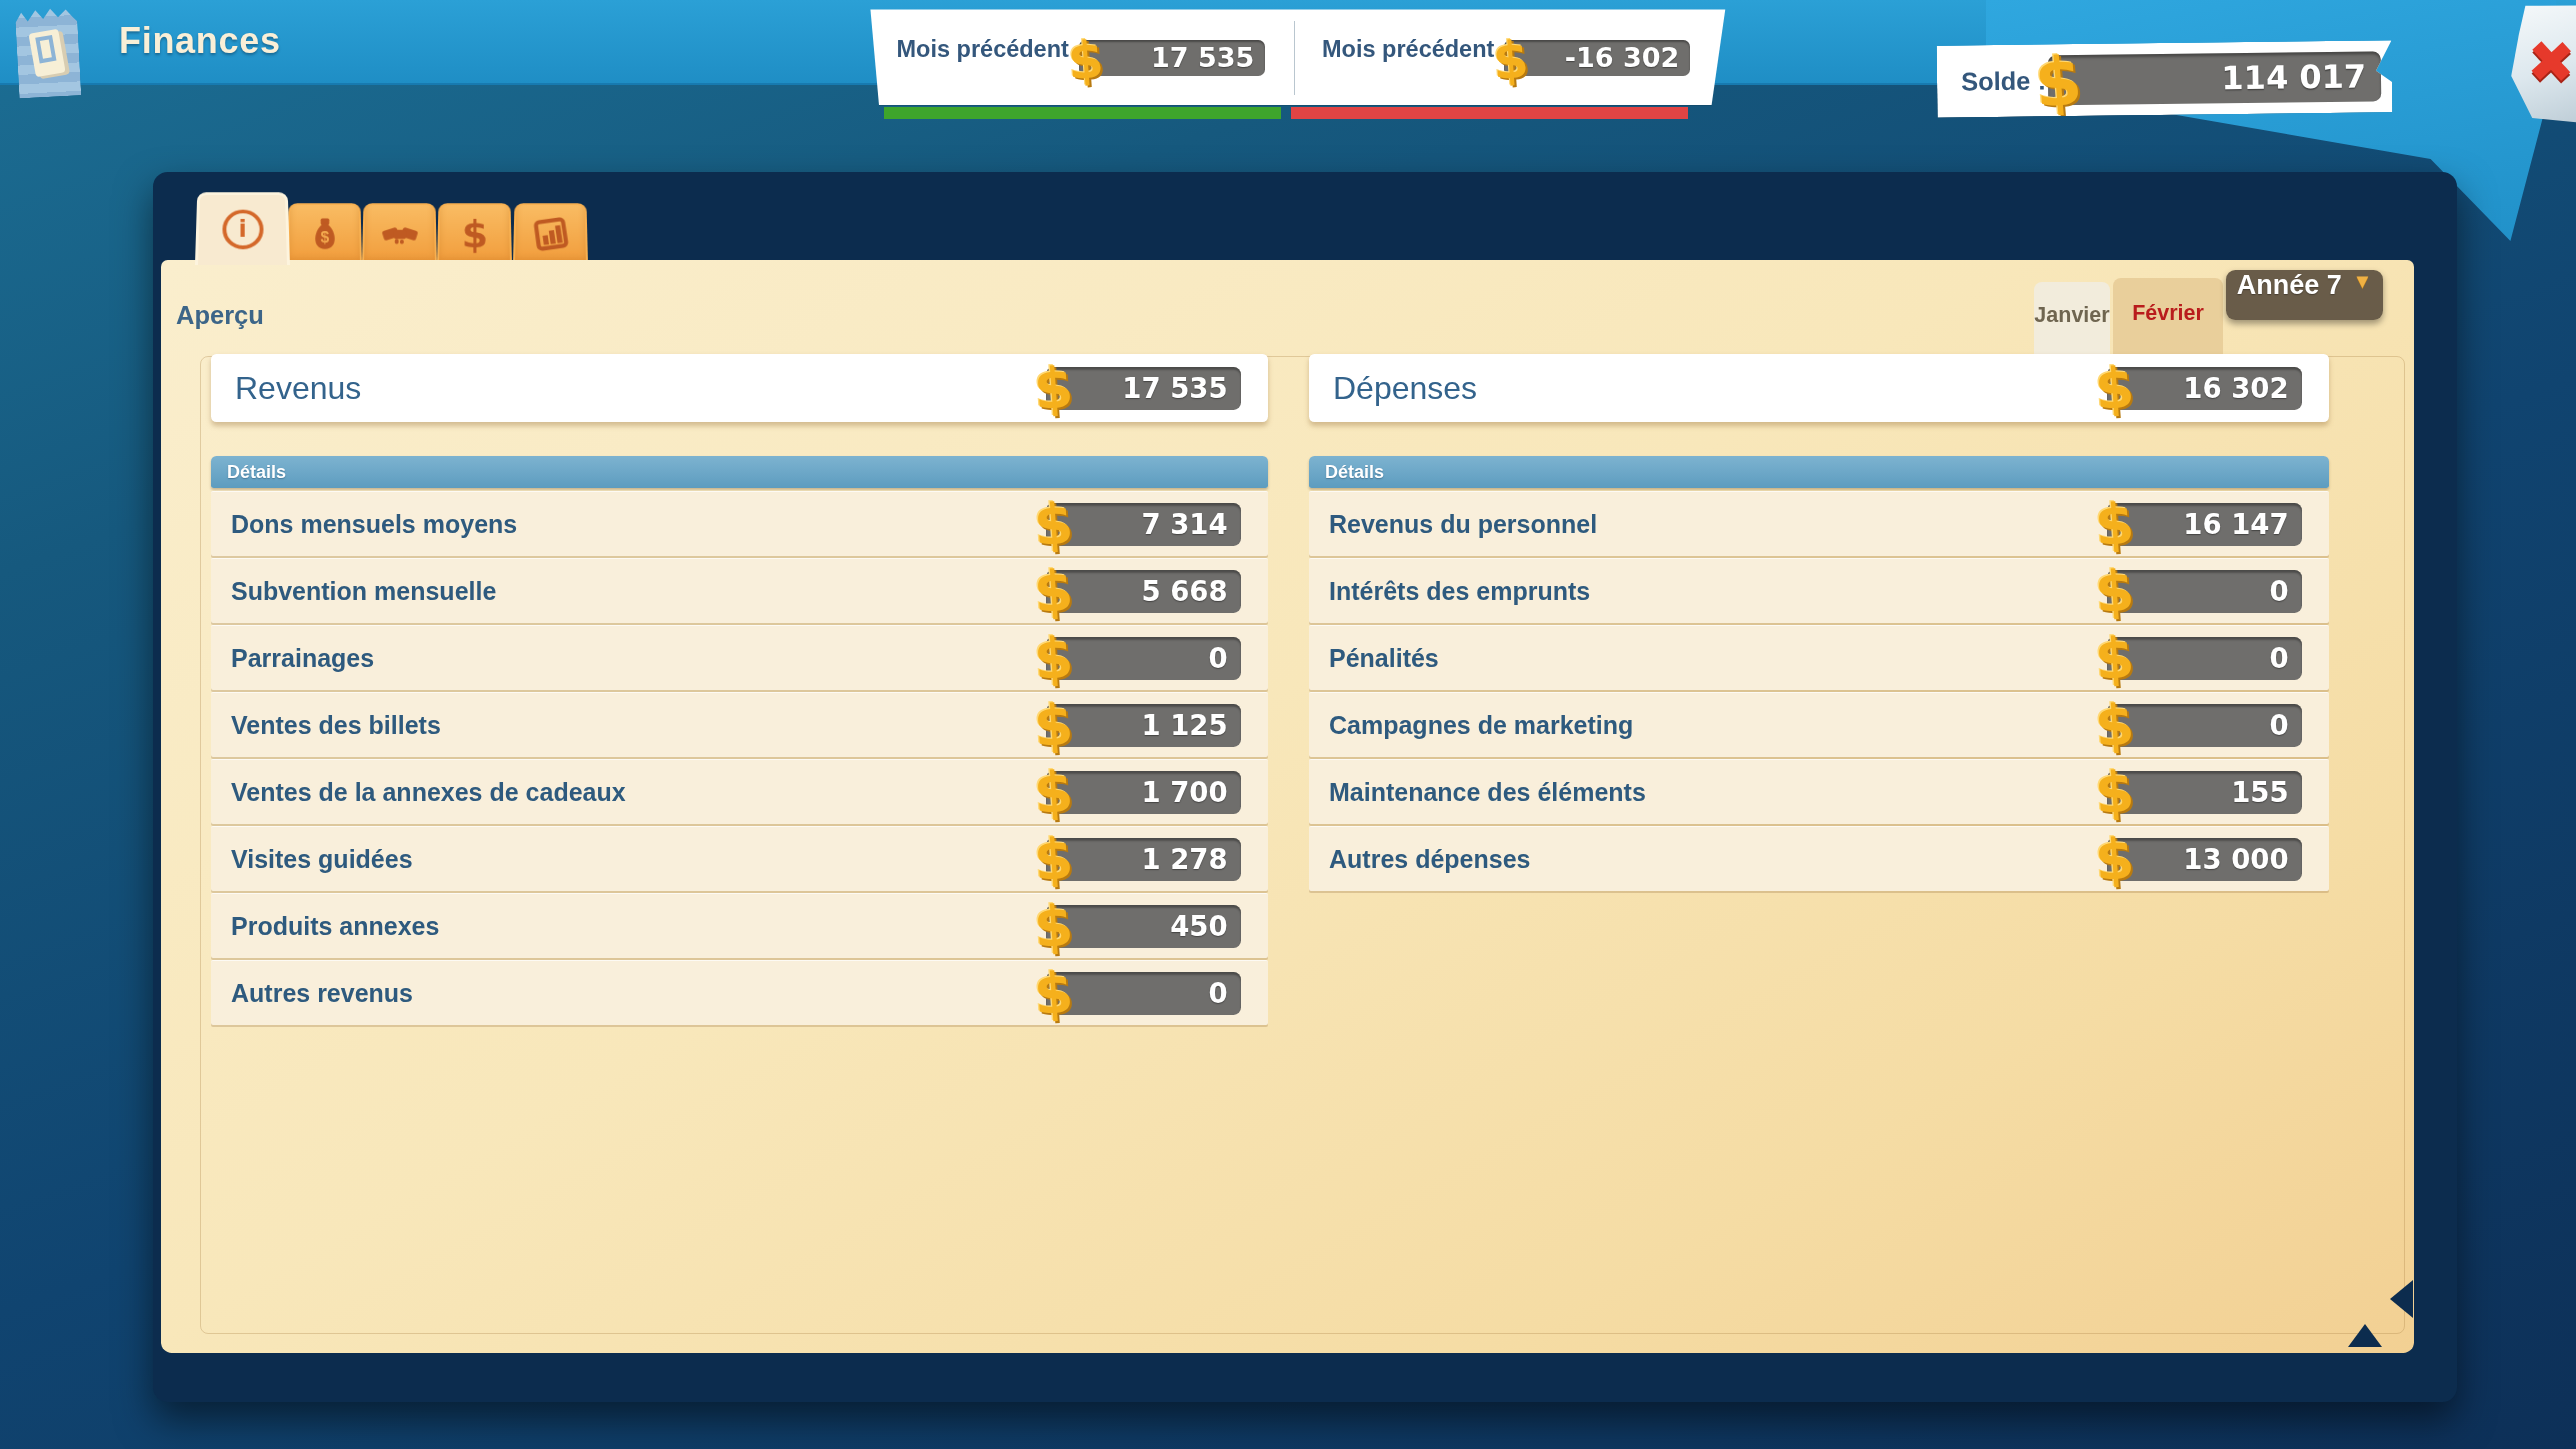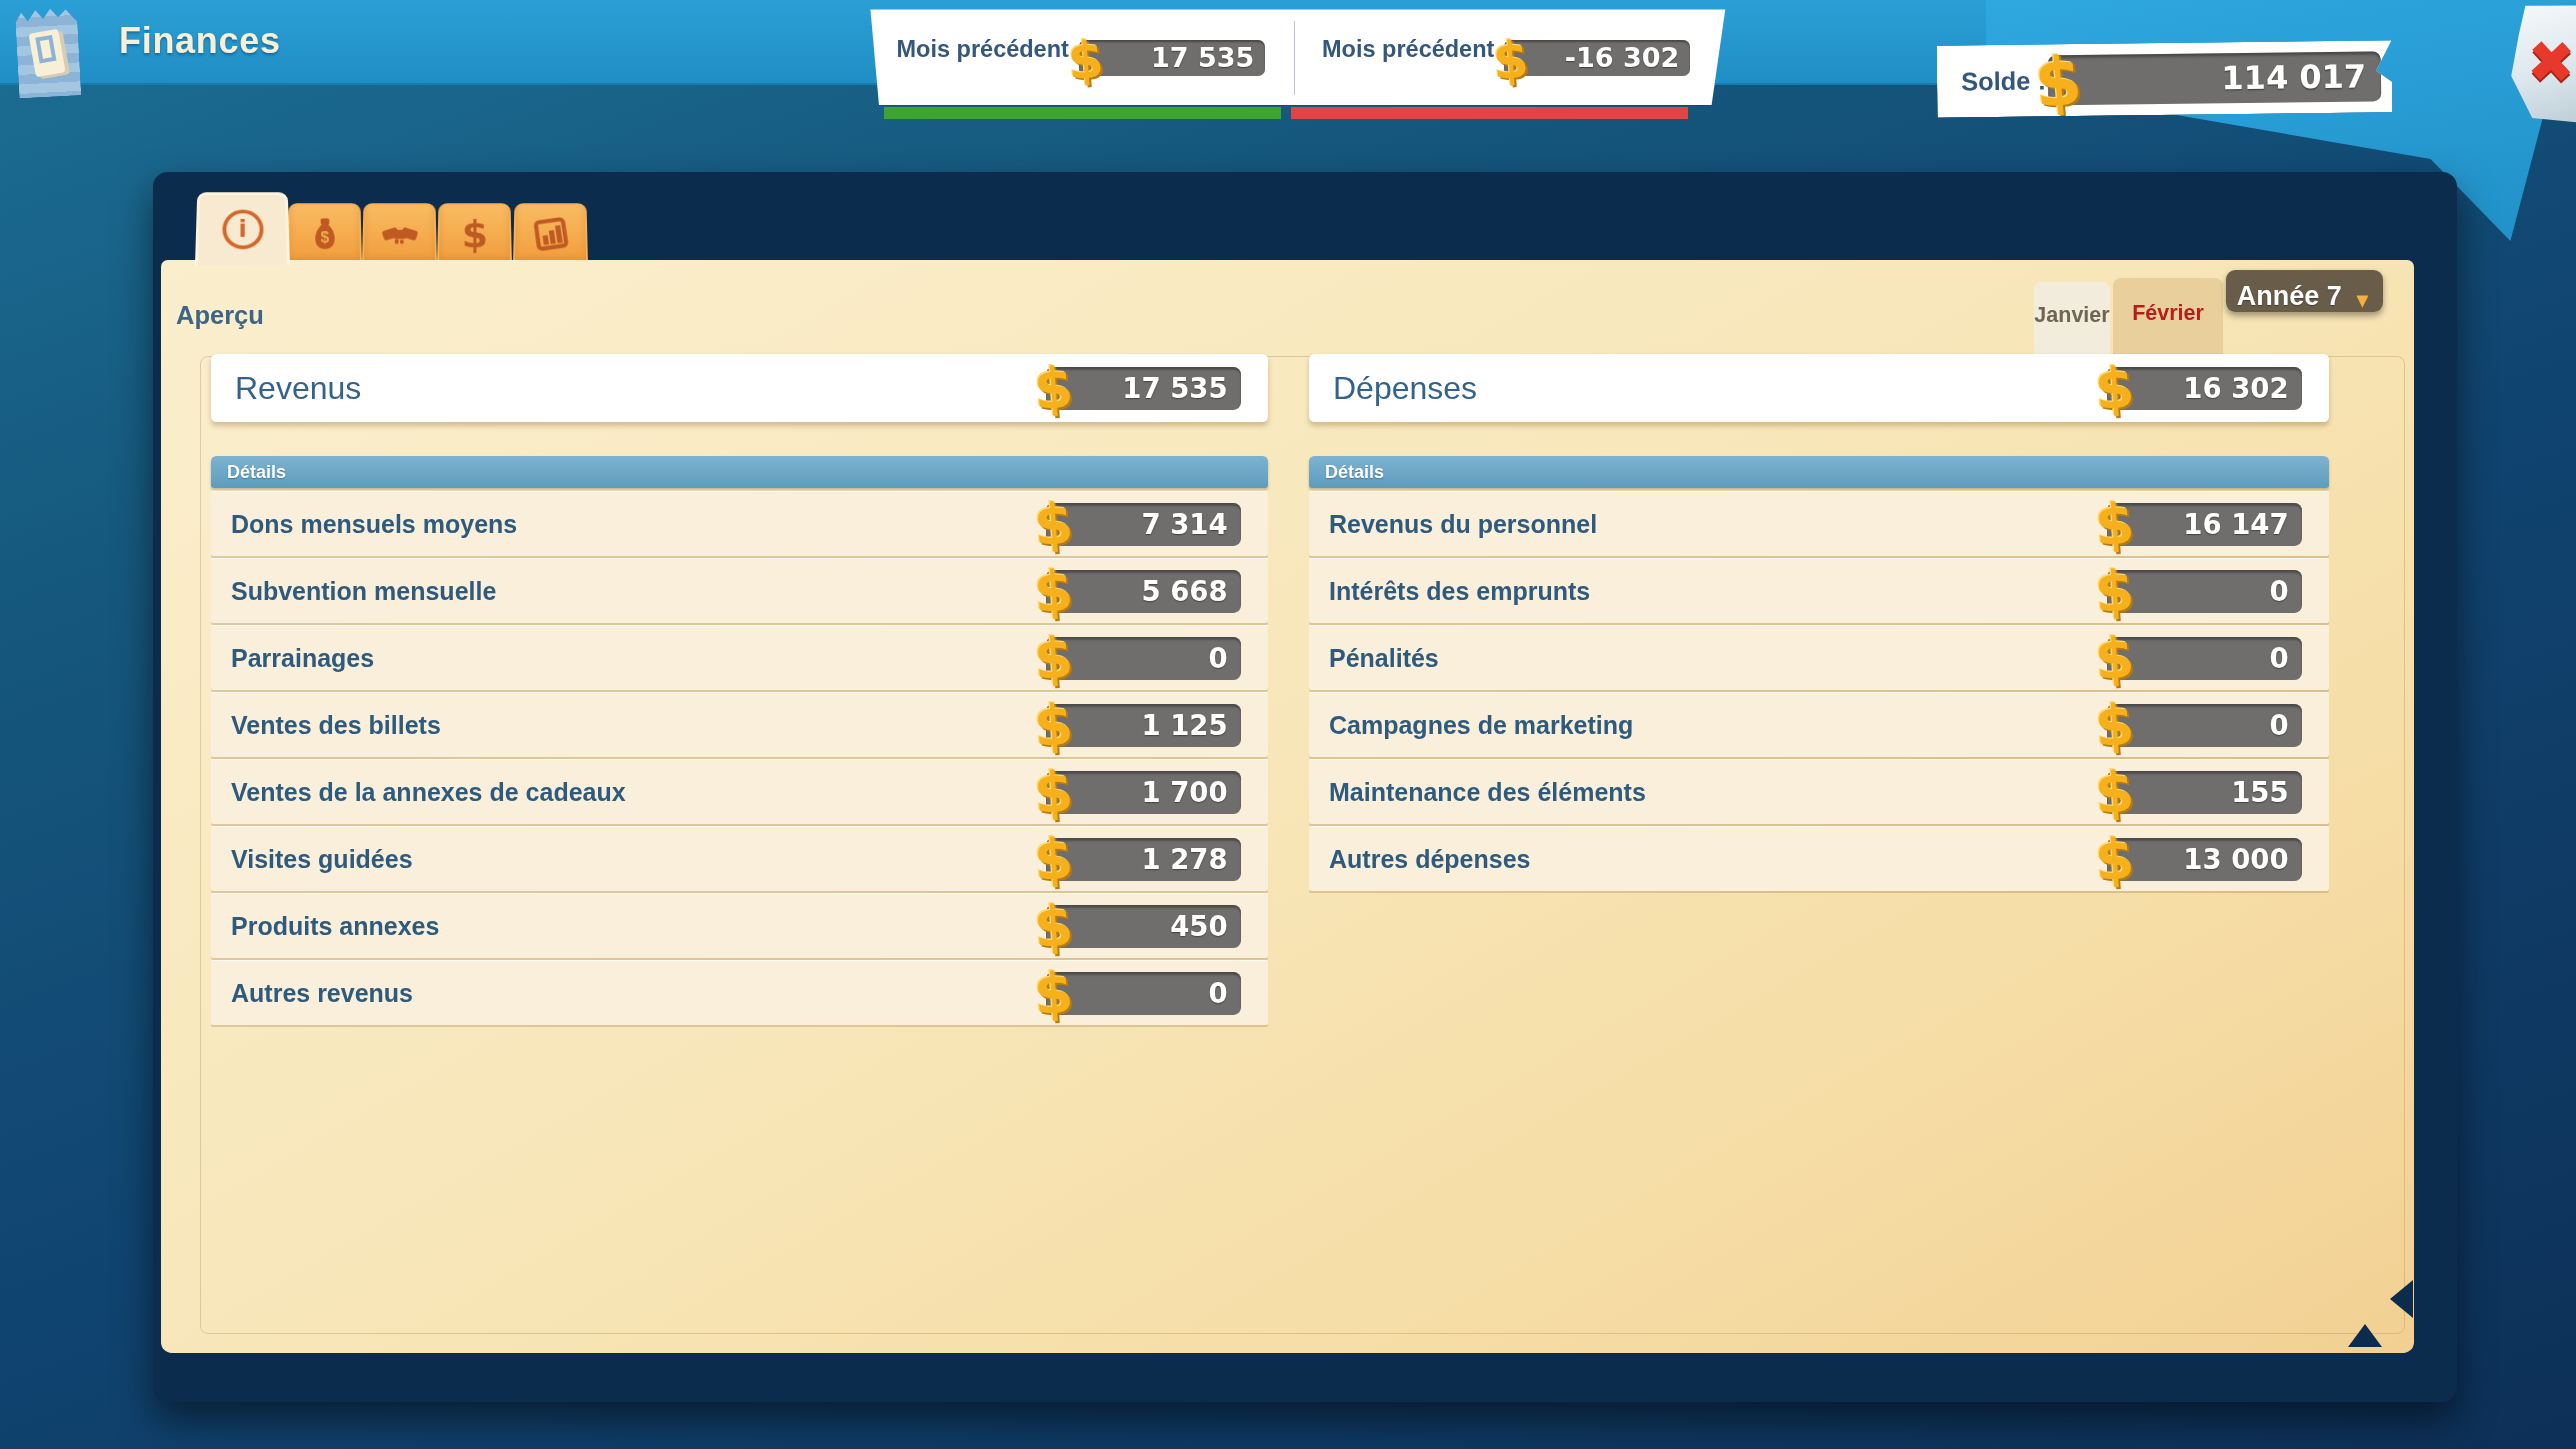--- a/index.html
+++ b/index.html
@@ -80,22 +80,22 @@
   .info-circle{width:34px;height:34px;border:4.7px solid #d4682a;border-radius:50%;
     display:flex;align-items:center;justify-content:center;font-size:24px;font-weight:800;color:#d4682a;
     font-family:"DejaVu Sans",sans-serif;}
 
   
   #apercu{left:176px;top:284px;z-index:22;font-size:25.5px;font-weight:700;color:#3c6588;margin-top:17px;}
   .month-tab{position:absolute;z-index:22;border-radius:8px 8px 0 0;text-align:center;cursor:pointer;
     font-size:21.5px;font-weight:700;}
   #tab-janvier{left:2034px;top:282px;width:76px;height:75px;background:#f2ecdc;color:#6f6550;line-height:67px;}
   #tab-fevrier{left:2113px;top:278px;width:110px;height:79px;background:#e9cf9b;color:#b91c1c;line-height:70px;}
-  #year-btn{left:2226px;top:270px;width:157px;height:42px;z-index:23;background:#695c49;border-radius:9.4px;
-    box-shadow:0 3.4px 6px rgba(0,0,0,.35);display:flex;align-items:flex-end;justify-content:center;gap:10.7px;cursor:pointer;}
+  #year-btn{left:2226px;top:270px;width:157px;height:50px;z-index:23;background:#695c49;border-radius:9.4px;
+    box-shadow:0 3.4px 6px rgba(0,0,0,.35);display:flex;align-items:flex-start;justify-content:center;gap:10.7px;cursor:pointer;}
   #year-btn .yr{font-size:27px;font-weight:800;color:#fff;text-shadow:0 1.3px 1.3px rgba(0,0,0,.35);}
   #year-btn .arrow{font-size:20px;color:#f0b143;text-shadow:0 1.3px 0 #b87c1a;}
 
   
   .col{position:absolute;top:354px;z-index:22;}
   #col-rev{left:211px;width:1057px;}
   #col-exp{left:1309px;width:1020px;}
   .title-card{position:absolute;left:0;top:0;width:100%;height:68px;background:#fff;border-radius:5.4px;
     box-shadow:0 3.4px 5.4px rgba(140,100,50,.35);}
   .title-card .t{position:absolute;left:24px;top:0;line-height:68px;font-size:32px;font-weight:400;color:#33638c;text-align:center;}

